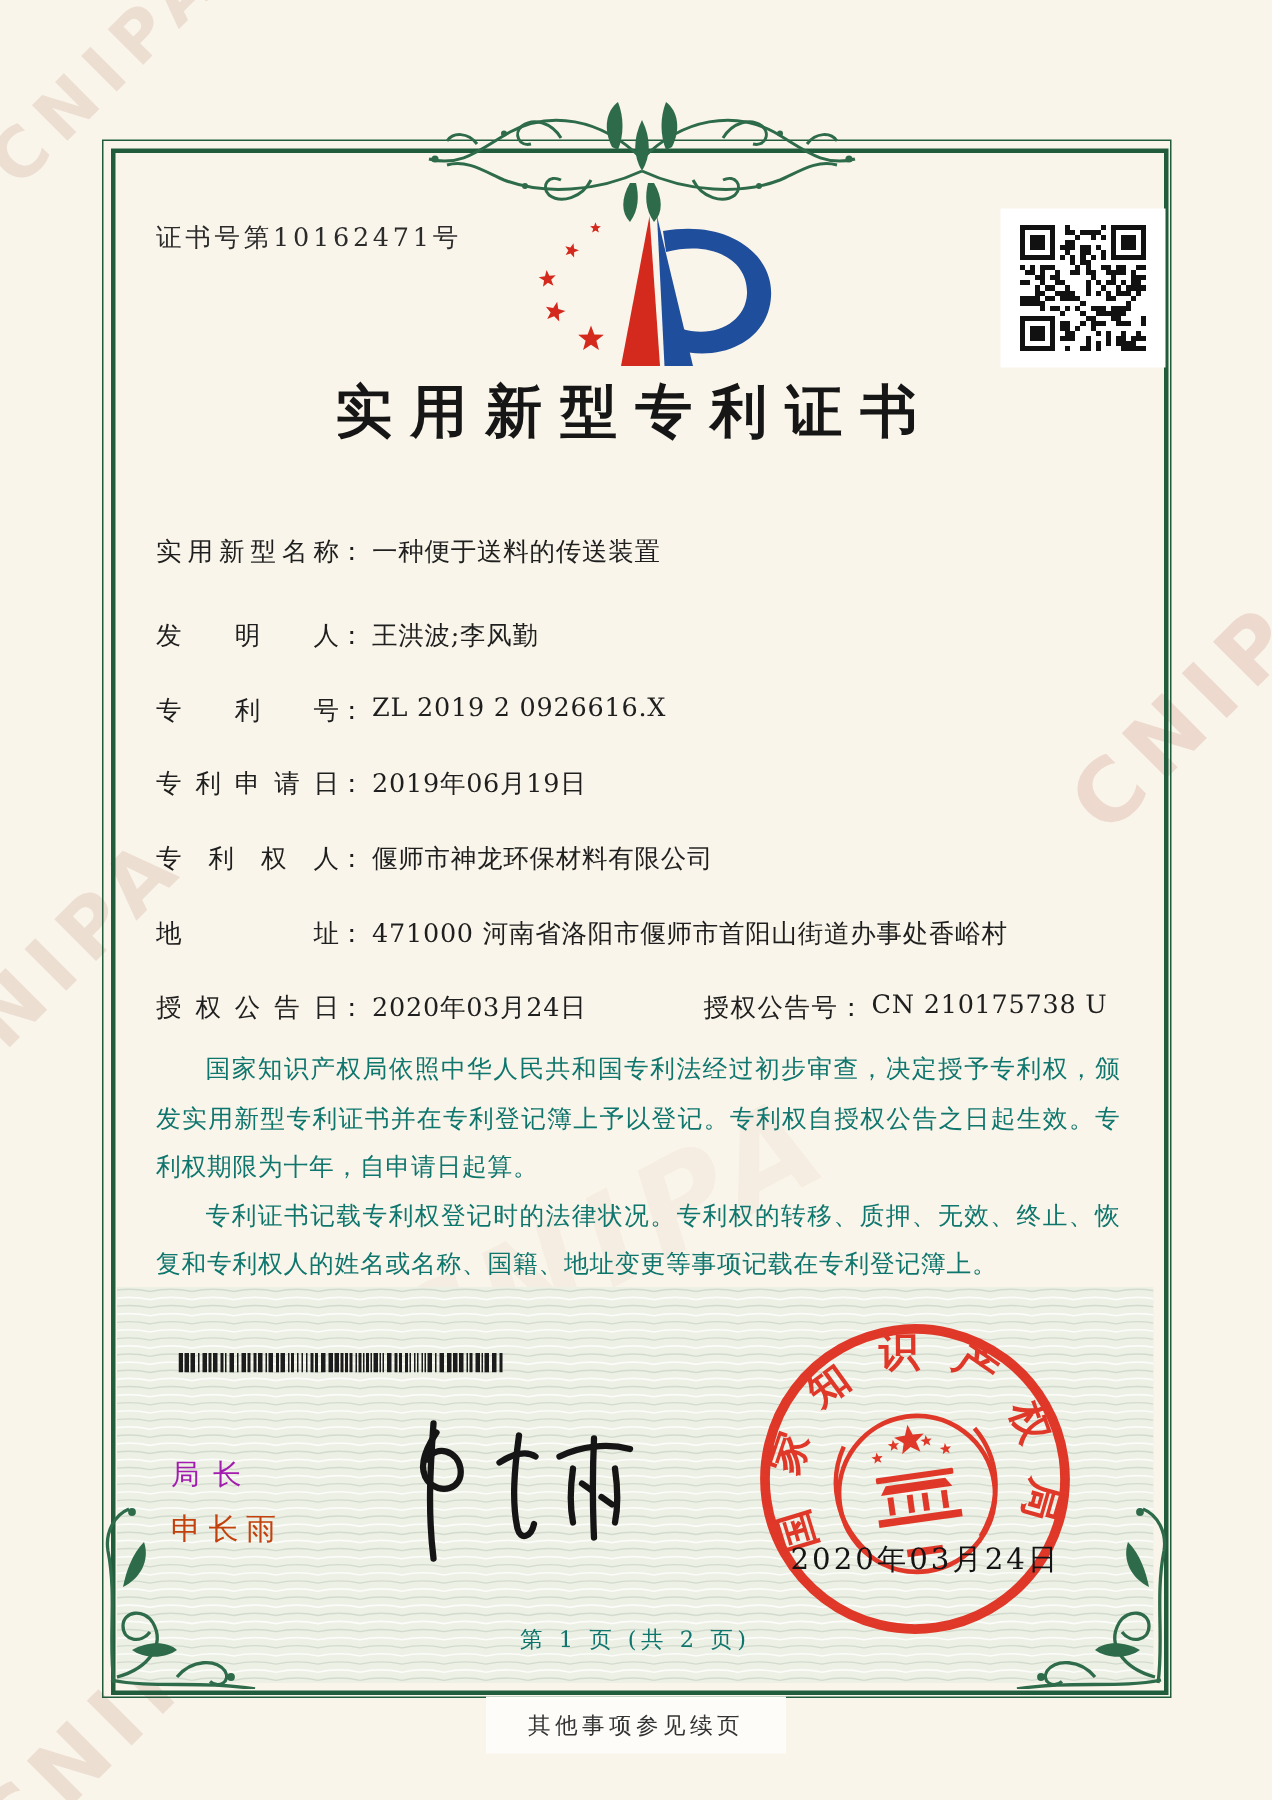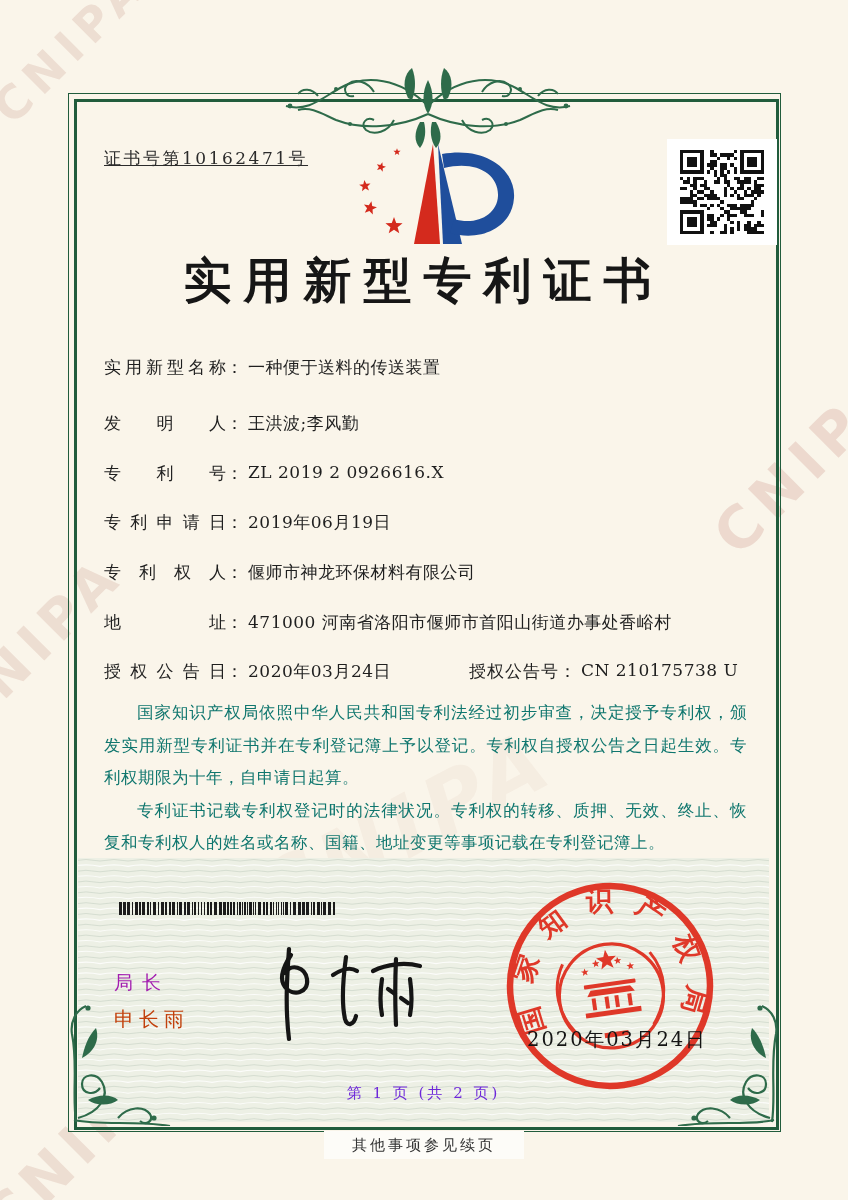--- a/index.html
+++ b/index.html
@@ -25,48 +25,48 @@
   .frame-outer{position:absolute; left:68px; top:93px; width:711px; height:1037px; border:1.5px solid #215c3c;}
   .frame-inner{position:absolute; left:74px; top:99px; width:699px; height:1025px; border:3px solid #215c3c;}
   
   .wave-band{position:absolute; left:78px; top:858px; width:691px; height:264px; background:#edf0e5; overflow:hidden;}
   
   .orn-top{position:absolute; left:278px; top:62px; width:300px; height:88px;}
   .orn-corner{position:absolute; width:108px; height:124px;}
   .orn-bl{left:66px; top:1002px;}
   .orn-br{left:674px; top:1002px; transform:scaleX(-1);}
   
-  .cert-no{position:absolute; left:104px; top:147px; font-size:17px; letter-spacing:2.5px; color:#2b2b2b;text-decoration:underline;}
+  .cert-no{position:absolute; left:104px; top:147px; font-size:17px; letter-spacing:2.5px; color:#2b2b2b;}
   .logo{position:absolute; left:338px; top:138px; width:185px; height:114px;}
   .qr-patch{position:absolute; left:667px; top:139px; width:110px; height:106px; background:#ffffff;}
   .qr{position:absolute; left:13px; top:11px; width:84px; height:84px;}
   .title{
     position:absolute; left:68px; top:249px; width:711px; text-align:center;
-    font-size:48px; font-weight:bold; letter-spacing:12px; color:#161616;
+    font-size:38px; font-weight:bold; letter-spacing:12px; color:#161616;
   }
   
   .field-row{position:absolute; left:104px; width:660px; height:26px; font-size:17px; color:#1f1f1f; white-space:nowrap;}
   .field-label{display:inline-block; width:122px; text-align:justify; text-align-last:justify; vertical-align:top;}
   .field-colon{display:inline-block; vertical-align:top;}
   .field-value{display:inline-block; margin-left:5px; vertical-align:top; letter-spacing:0.5px;}
   .pair2{position:absolute; left:365px; top:0;}
   .pair2 .field-label2{display:inline-block; letter-spacing:1px;text-align:center;}
   
   .body-text{position:absolute; left:104px; top:697px; width:643px; font-size:16.5px; line-height:32.5px; color:#0f766e; text-align:justify;}
   .body-text p{margin:0; text-indent:2em; letter-spacing:0.5px;}
   
   .barcode{position:absolute; left:119px; top:902px; width:218px; height:13px;}
   .signer-title{position:absolute; left:114px; top:970px; font-size:19px; letter-spacing:9px; color:#a21caf;}
   .signer-name{position:absolute; left:114px; top:1006px; font-size:20px; letter-spacing:5px; color:#c2410c;}
   .signature{position:absolute; left:245px; top:943px; width:200px; height:102px;}
   .seal{position:absolute; left:500px; top:876px; width:220px; height:220px; opacity:0.93;}
   .seal-date{position:absolute; left:527px; top:1026px; font-size:19.5px; letter-spacing:2px; color:#141414; font-weight:500;}
-  .page-info{position:absolute; left:68px; top:1084px; width:711px; text-align:center; font-size:15px; letter-spacing:3px; color:#6d28d9;}
+  .page-info{position:absolute; left:68px; top:1084px; width:711px; text-align:center; font-size:15px; letter-spacing:3px; color:#0f766e;}
   .note-box{
-    position:absolute; left:324px; top:1131px; width:200px; height:28px;
+    position:absolute; left:324px; top:1131px; width:200px; height:38px;
     background:#fdfcf8; display:flex; align-items:center; justify-content:center;
     font-size:15px; letter-spacing:3px; color:#333;
   }
 </style>
 </head>
 <body>
 
 <div class="page">
 
   <div class="wm wm-tl">CNIPA</div>

